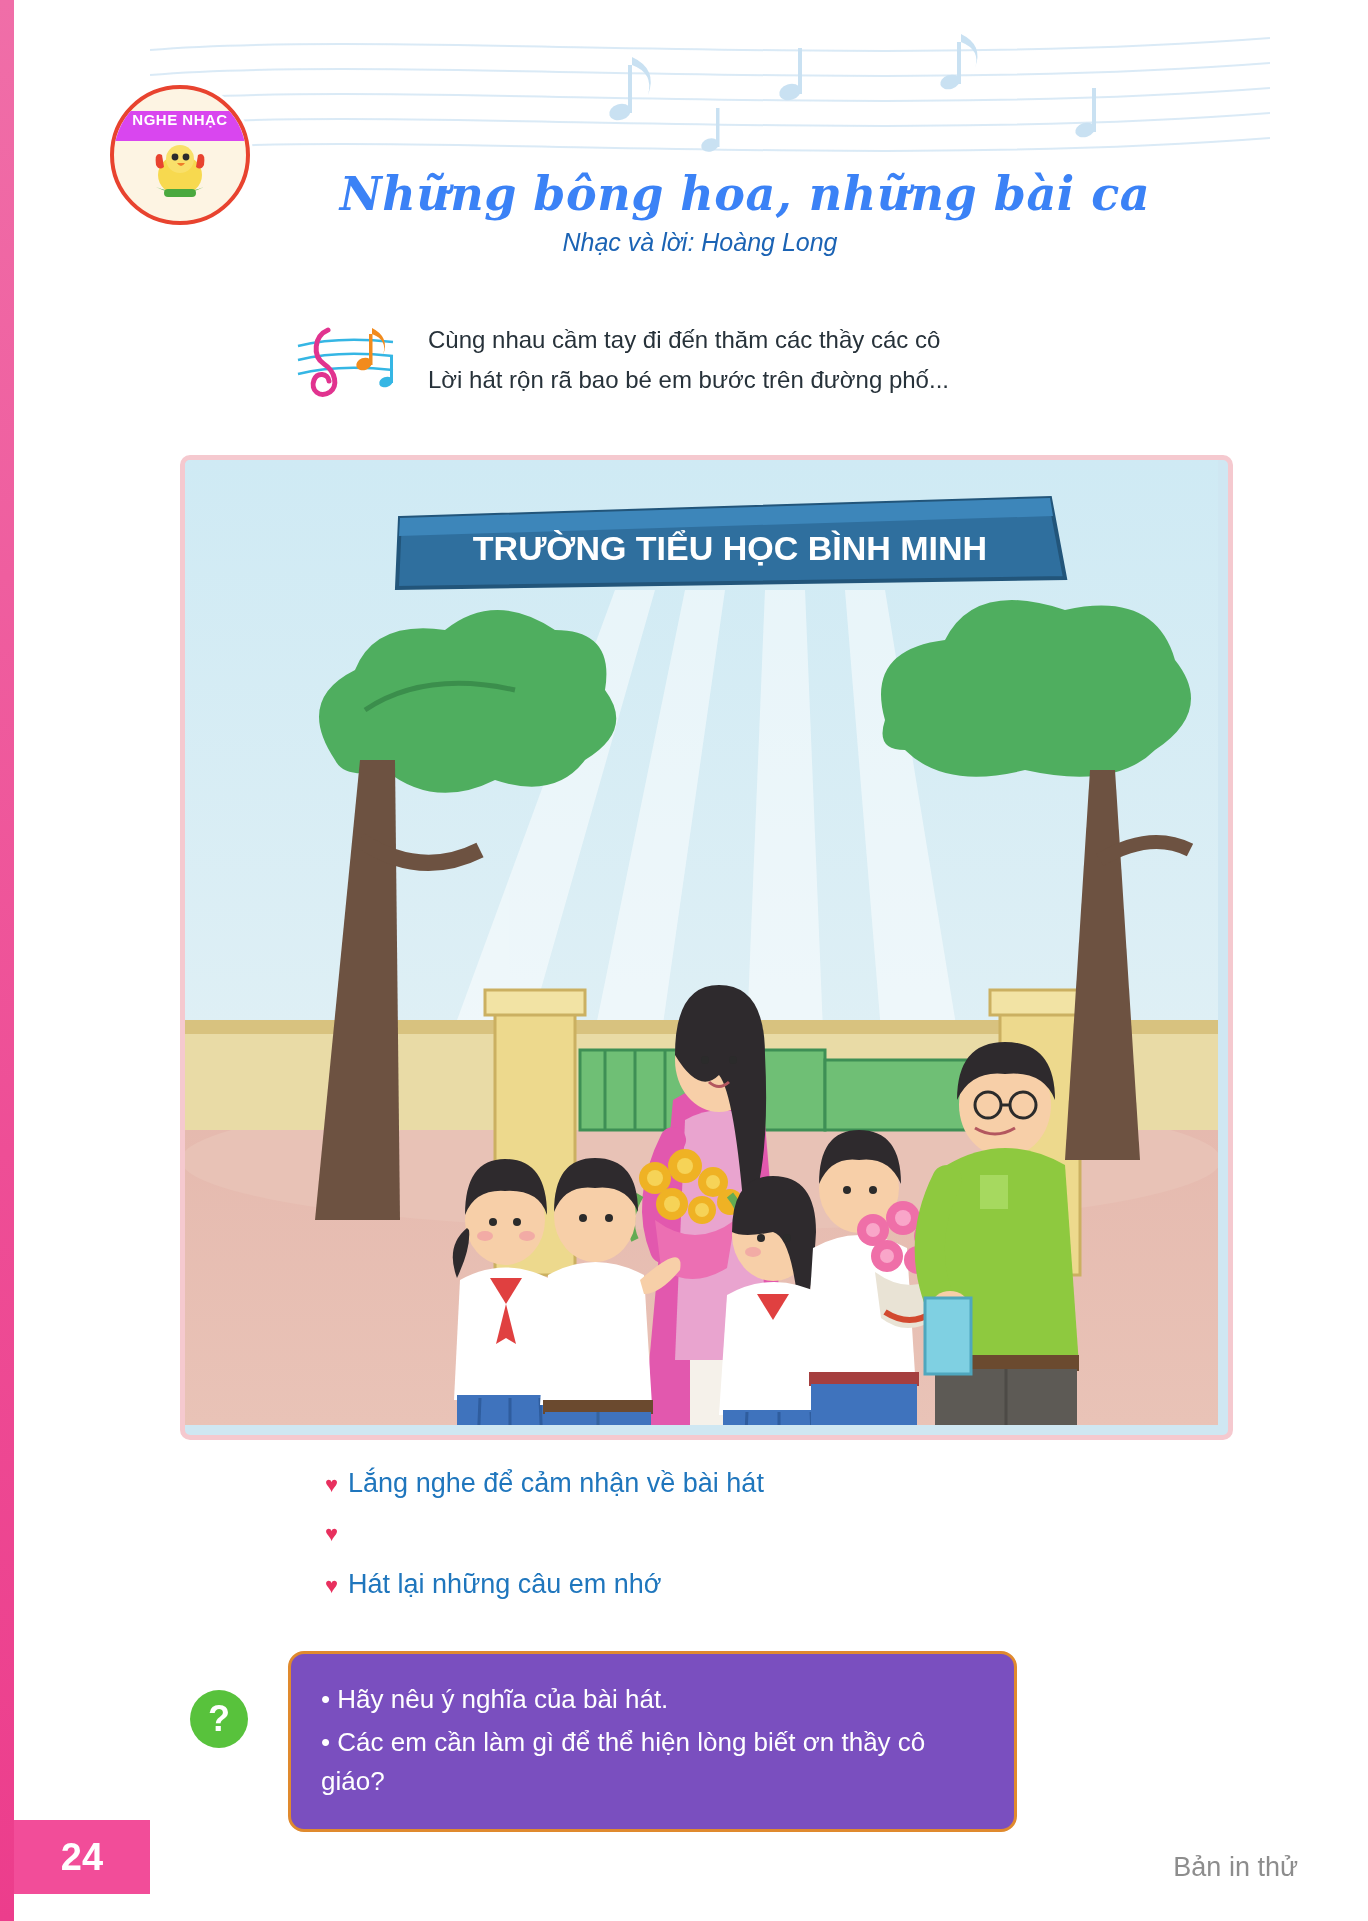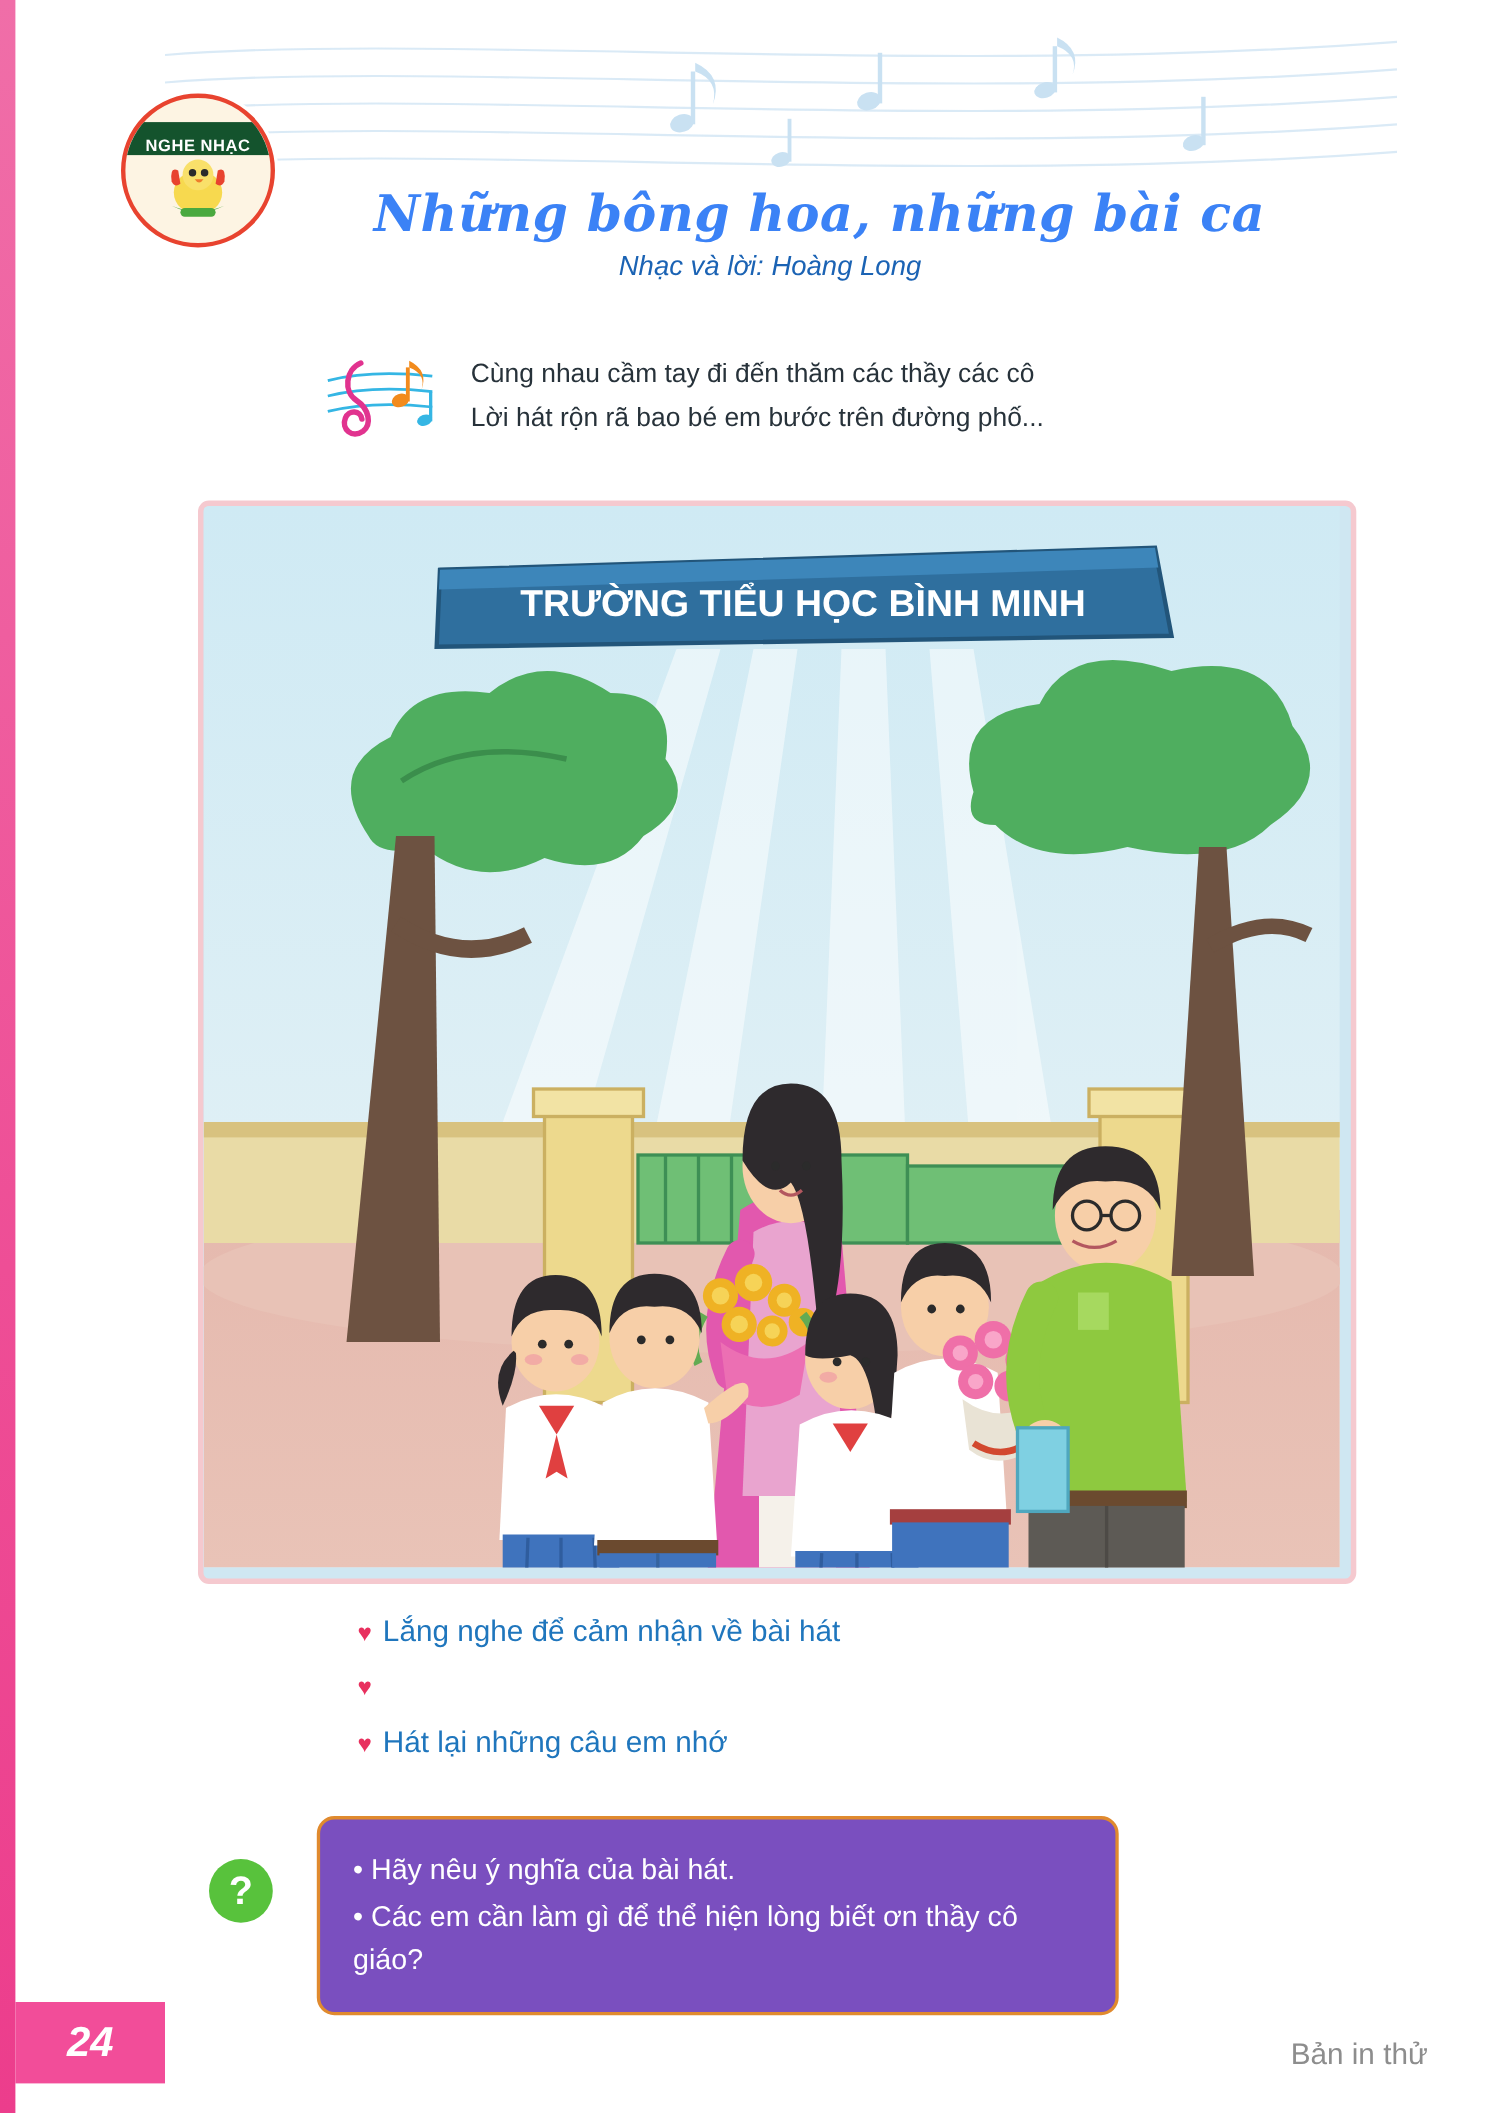--- a/index.html
+++ b/index.html
@@ -52,23 +52,23 @@
     background: #fdf4e3;
     border: 4px solid #e8432f;
     box-shadow: 0 0 0 3px #fff;
     overflow: hidden;
   }
   .badge .ribbon {
     position: absolute;
     left: 0; top: 22px;
     width: 132px;
     height: 30px;
-    background: #14532d;
+    background: #d946ef;
     display: flex;
-    align-items: flex-end;
+    align-items: flex-start;
     justify-content: center;
   }
   .badge .ribbon span {
     color: #ffffff;
     font-size: 15px;
     font-weight: bold;
     letter-spacing: .5px;
     font-family: "Liberation Sans", sans-serif;
   }
   .badge .bird {
@@ -210,21 +210,20 @@
     background: #f24d99;
     display: flex;
     align-items: center;
     justify-content: center;
   }
   .page-num span {
     color: #ffffff;
     font-size: 38px;
     font-weight: bold;
     font-family: "Liberation Sans", sans-serif;
-    font-style: italic;
   }
   .watermark {
     position: absolute;
     right: 70px;
     top: 1852px;
     color: #8d8d8d;
     font-size: 27px;
     font-family: "Liberation Sans", sans-serif;
   }
 </style>

